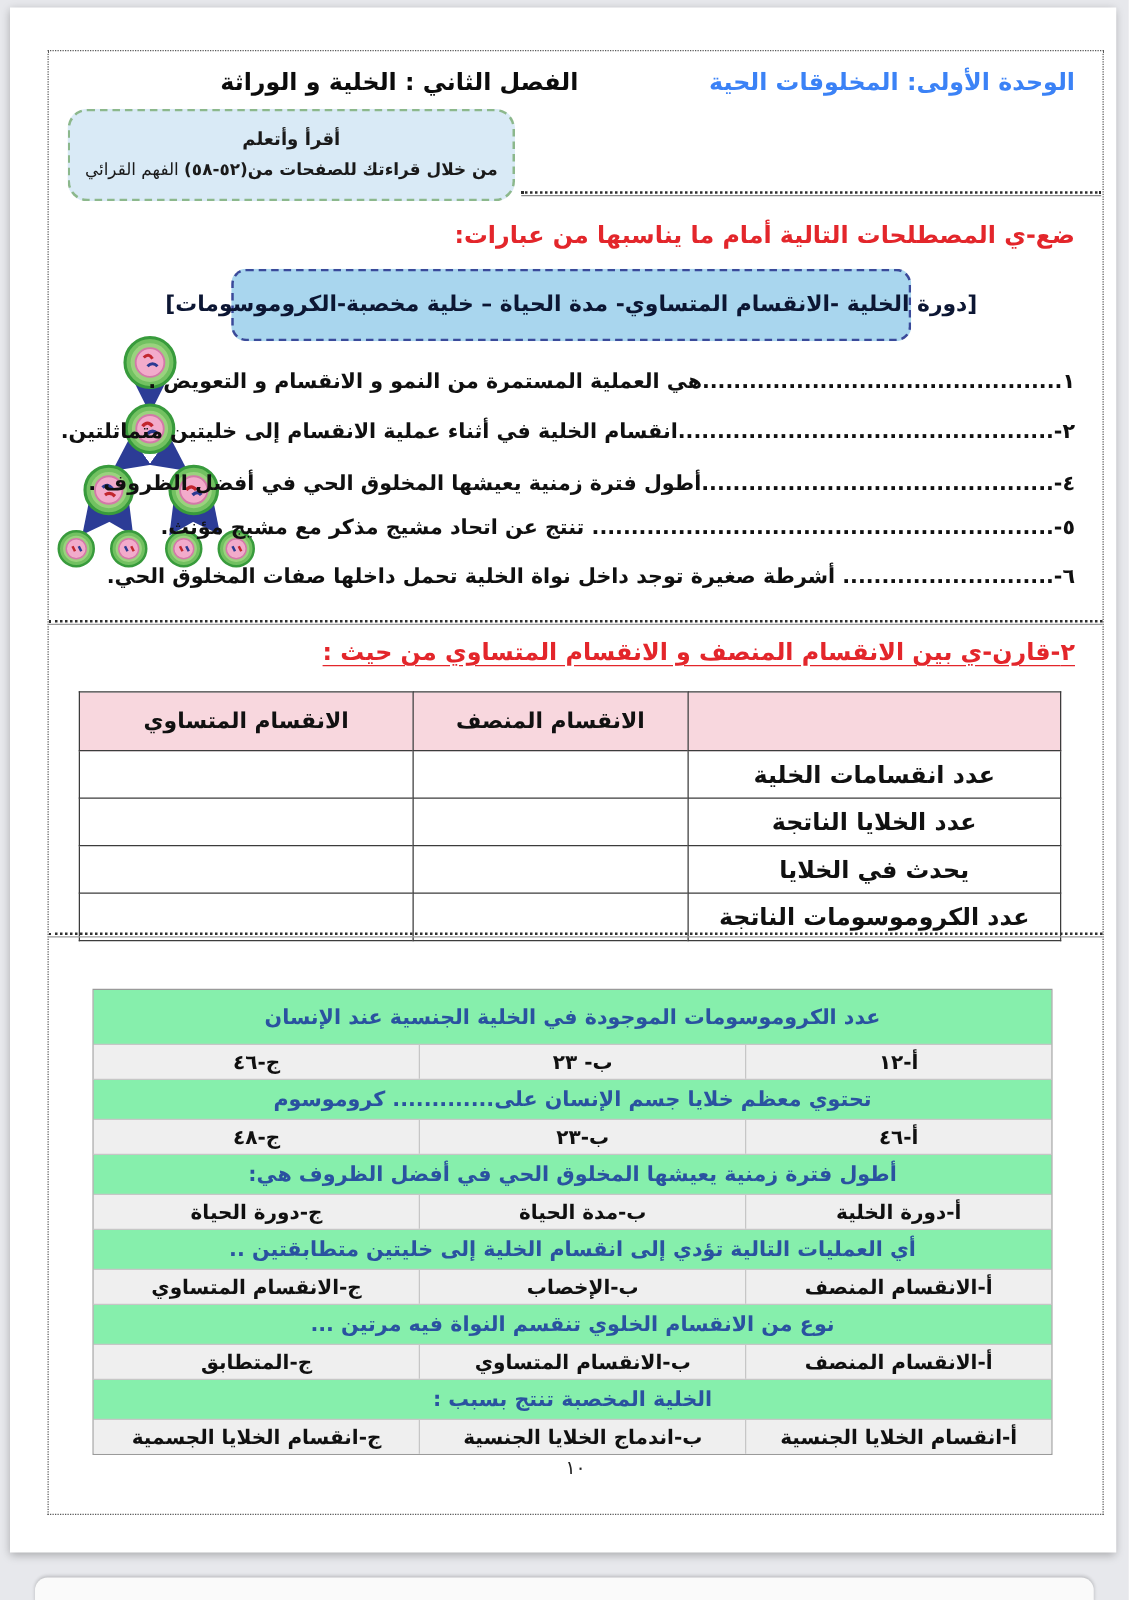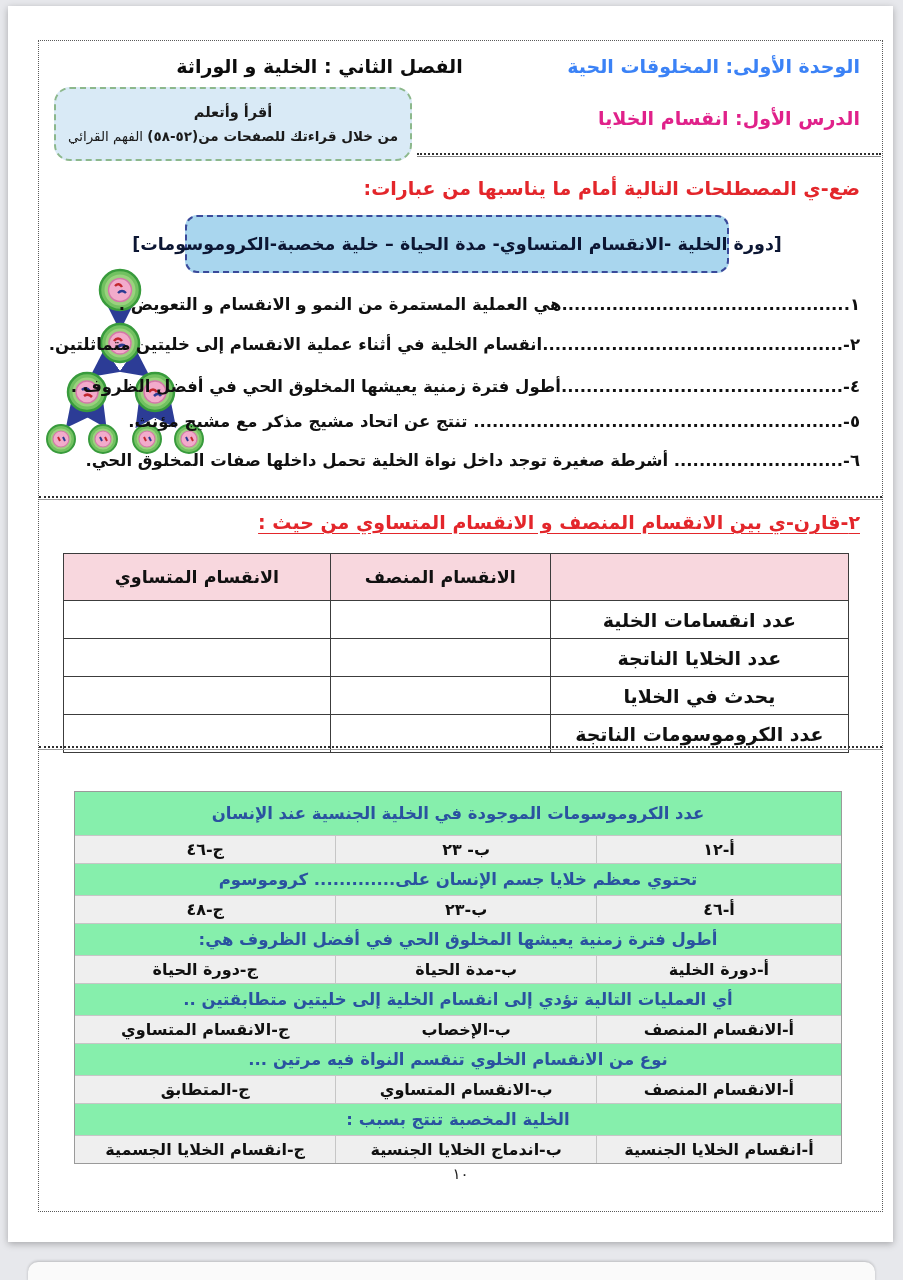--- a/index.html
+++ b/index.html
@@ -104,21 +104,20 @@
   .page-num{position:absolute;top:1124px;left:0;right:0;text-align:center;font-size:15px;color:#222;}
 </style>
 </head>
 <body>
 
 <div class="sheet">
   <div class="inner">
 
     <div class="unit-title">الوحدة الأولى: المخلوقات الحية</div>
     <div class="chapter-title">الفصل الثاني : الخلية و الوراثة</div>
-    <div class="lesson-title">الدرس الأول: انقسام الخلايا</div>
 
     <div class="learn-box">
       <div class="learn-title">أقرأ وأتعلم</div>
       <div class="learn-sub">
         <span class="b">من خلال قراءتك للصفحات من(٥٢-٥٨)</span>
         <span>الفهم القرائي</span>
       </div>
     </div>
 
     <div class="dotline-top"></div>

